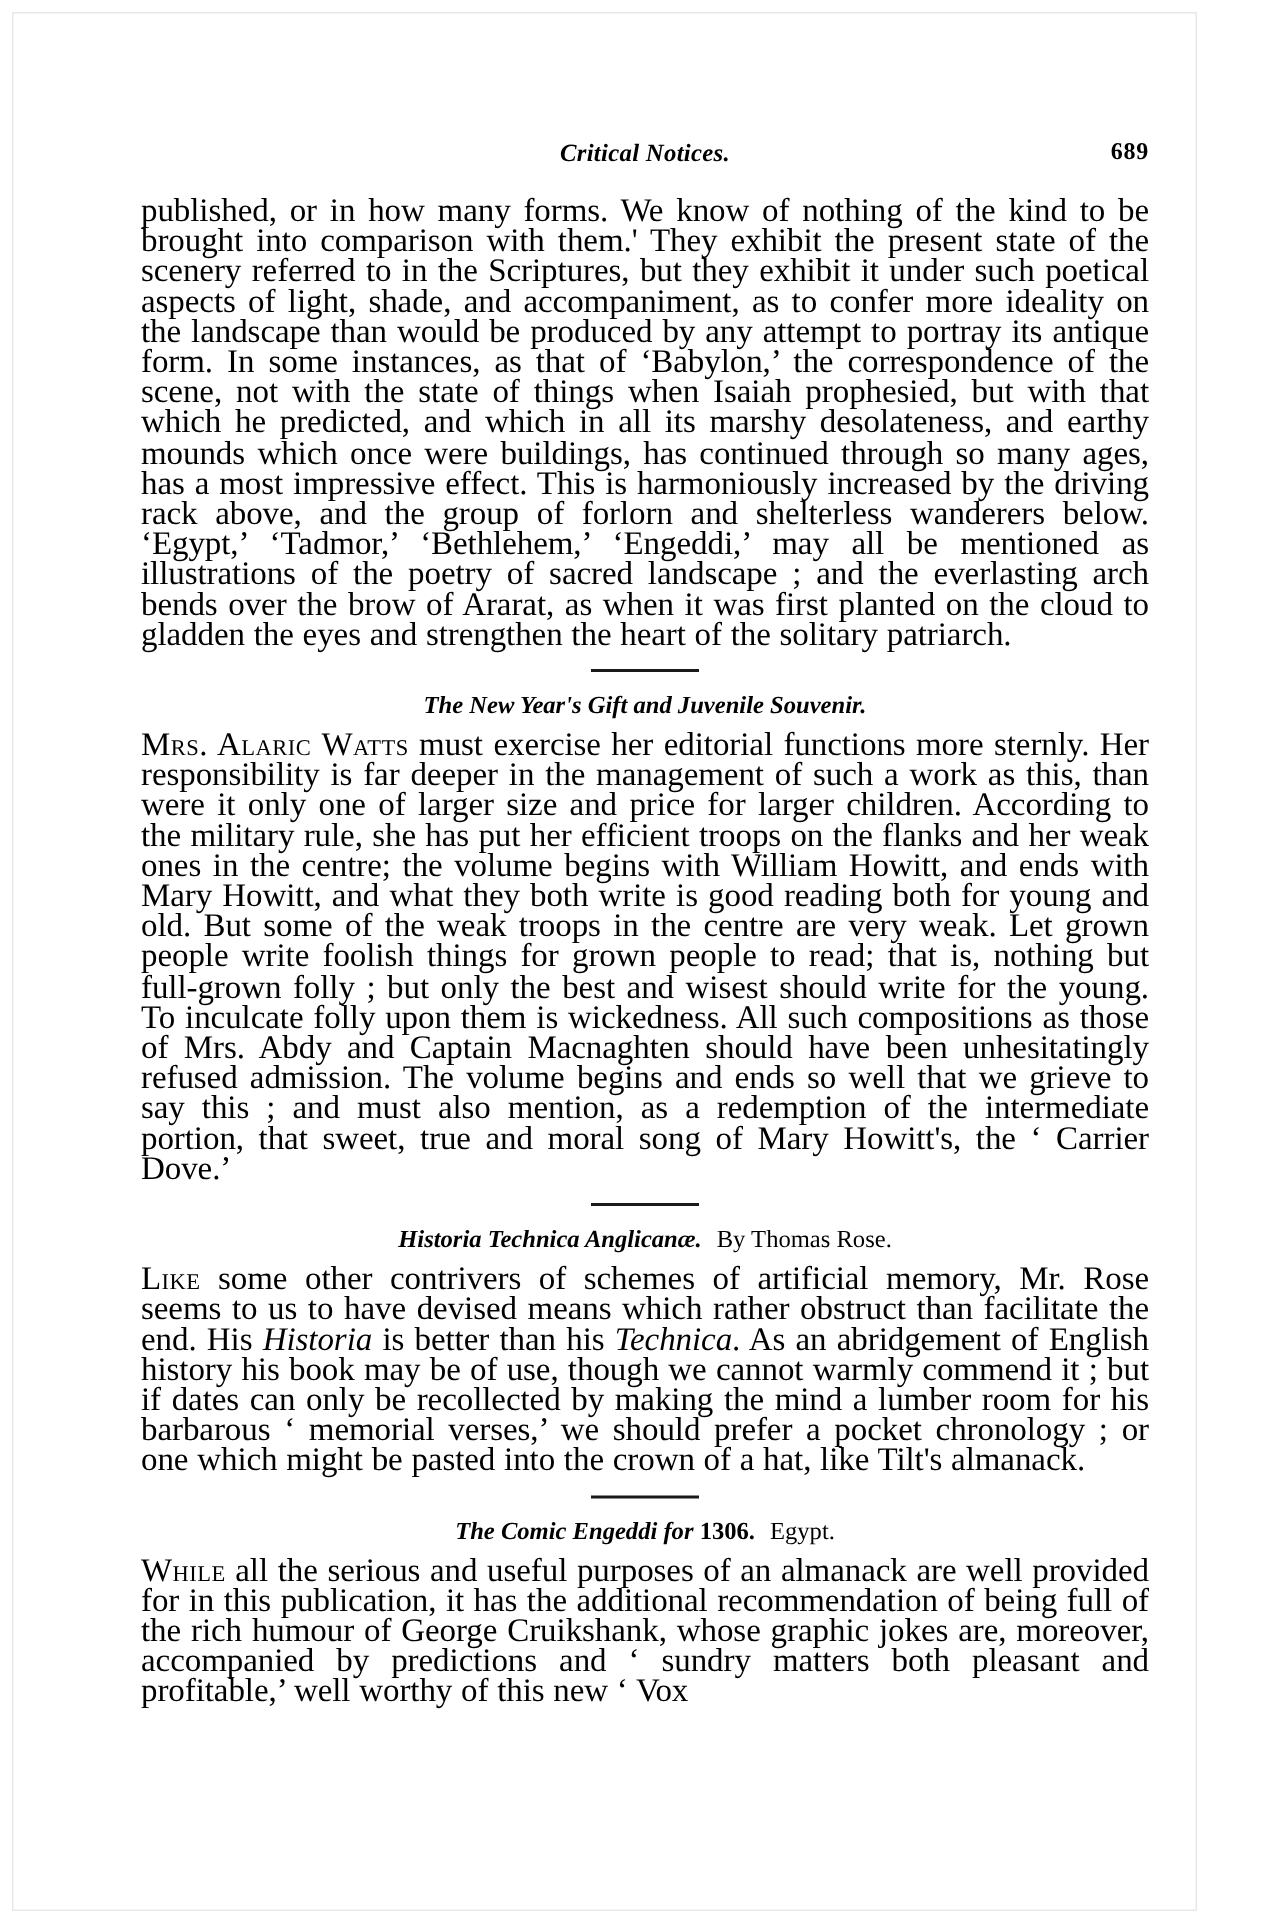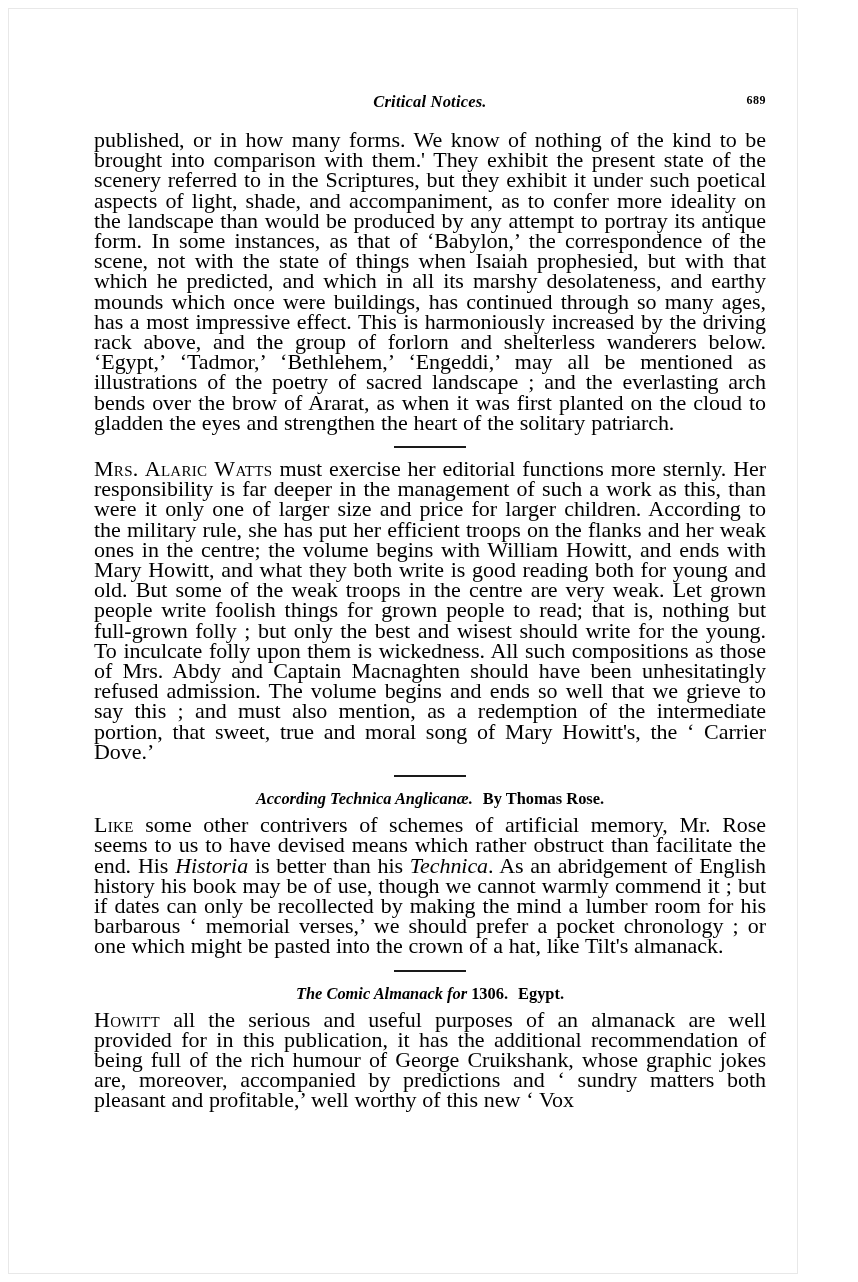--- a/index.html
+++ b/index.html
@@ -48,21 +48,21 @@
     font-style: italic;
     font-weight: bold;
     font-size: 16.5px;
     letter-spacing: 0.2px;
   }
   .runhead-pageno {
     position: absolute;
     right: 0;
     top: 1px;
     font-weight: bold;
-    font-size: 12px;
+    font-size: 16px;
     letter-spacing: 0.5px;
   }
 
   
   p.body {
     margin: 0;
     text-align: justify;
     text-align-last: left;
     font-size: 22px;
     line-height: 20.2px;
@@ -88,21 +88,21 @@
     font-size: 16.4px;
     line-height: 22px;
     margin-bottom: 5px;
     white-space: nowrap;
   }
   .section-head .ttl {
     font-style: italic;
     font-weight: bold;
   }
   .section-head .by {
-    font-weight: bold;
+    font-weight: normal;
     font-style: normal;
     padding-left: 10px;
   }
   .section-head .plain {
     font-weight: bold;
     font-style: normal;
   }
 </style>
 </head>
 <body>
@@ -113,35 +113,38 @@
   <div class="content">
 
     <div class="runhead">
       <div class="runhead-title">Critical Notices.</div>
       <div class="runhead-pageno">689</div>
     </div>
 
     <p class="body">published, or in how many forms. We know of nothing of the kind to be brought into comparison with them.' They exhibit the present state of the scenery referred to in the Scriptures, but they exhibit it under such poetical aspects of light, shade, and accompaniment, as to confer more ideality on the landscape than would be produced by any attempt to portray its antique form. In some instances, as that of ‘Babylon,’ the correspondence of the scene, not with the state of things when Isaiah prophesied, but with that which he predicted, and which in all its marshy desolateness, and earthy mounds which once were buildings, has continued through so many ages, has a most impressive effect. This is harmoniously increased by the driving rack above, and the group of forlorn and shelterless wanderers below. ‘Egypt,’ ‘Tadmor,’ ‘Bethlehem,’ ‘Engeddi,’ may all be mentioned as illustrations of the poetry of sacred landscape ; and the everlasting arch bends over the brow of Ararat, as when it was first planted on the cloud to gladden the eyes and strengthen the heart of the solitary patriarch.</p>
 
     <div class="rule"></div>
+    <div class="section-head">
+      <span class="ttl">The New Year's Gift and Juvenile Souvenir.</span>
+    </div>
     <p class="body">
       <span class="smallcaps">Mrs. Alaric Watts</span><span> must exercise her editorial functions more sternly. Her responsibility is far deeper in the management of such a work as this, than were it only one of larger size and price for larger children. According to the military rule, she has put her efficient troops on the flanks and her weak ones in the centre; the volume begins with William Howitt, and ends with Mary Howitt, and what they both write is good reading both for young and old. But some of the weak troops in the centre are very weak. Let grown people write foolish things for grown people to read; that is, nothing but full-grown folly ; but only the best and wisest should write for the young. To inculcate folly upon them is wickedness. All such compositions as those of Mrs. Abdy and Captain Macnaghten should have been unhesitatingly refused admission. The volume begins and ends so well that we grieve to say this ; and must also mention, as a redemption of the intermediate portion, that sweet, true and moral song of Mary Howitt's, the ‘ Carrier Dove.’</span>
     </p>
 
     <div class="rule"></div>
     <div class="section-head">
-      <span class="ttl">According Technica Anglicanæ.</span><span class="by">By Thomas Rose.</span>
+      <span class="ttl">Historia Technica Anglicanæ.</span><span class="by">By Thomas Rose.</span>
     </div>
     <p class="body">
       <span class="smallcaps">Like</span><span> some other contrivers of schemes of artificial memory, Mr. Rose seems to us to have devised means which rather obstruct than facilitate the end. His <i>Historia</i> is better than his <i>Technica</i>. As an abridgement of English history his book may be of use, though we cannot warmly commend it ; but if dates can only be recollected by making the mind a lumber room for his barbarous ‘ memorial verses,’ we should prefer a pocket chronology ; or one which might be pasted into the crown of a hat, like Tilt's almanack.</span>
     </p>
 
     <div class="rule"></div>
     <div class="section-head">
-      <span class="ttl">The Comic Almanack for</span>
+      <span class="ttl">The Comic Engeddi for</span>
       <span class="plain">1306.</span><span class="by">Egypt.</span>
     </div>
     <p class="body">
-      <span class="smallcaps">Howitt</span><span> all the serious and useful purposes of an almanack are well provided for in this publication, it has the additional recommendation of being full of the rich humour of George Cruikshank, whose graphic jokes are, moreover, accompanied by predictions and ‘ sundry matters both pleasant and profitable,’ well worthy of this new ‘ Vox</span>
+      <span class="smallcaps">While</span><span> all the serious and useful purposes of an almanack are well provided for in this publication, it has the additional recommendation of being full of the rich humour of George Cruikshank, whose graphic jokes are, moreover, accompanied by predictions and ‘ sundry matters both pleasant and profitable,’ well worthy of this new ‘ Vox</span>
     </p>
 
   </div>
 </div>
 
 </body></html>

